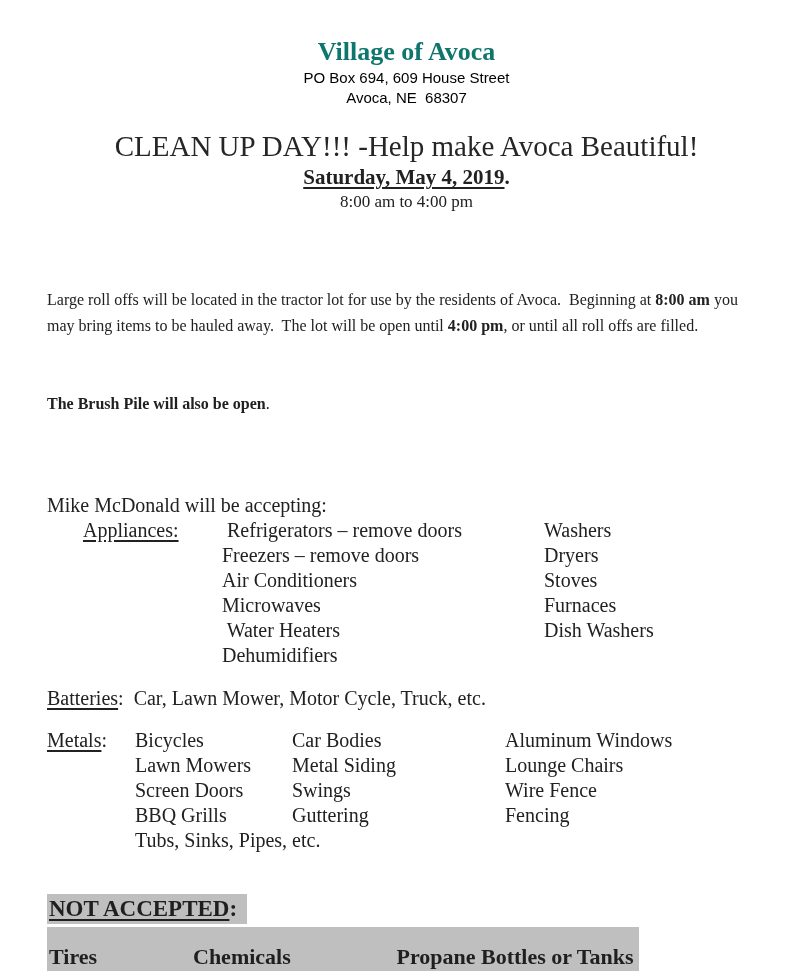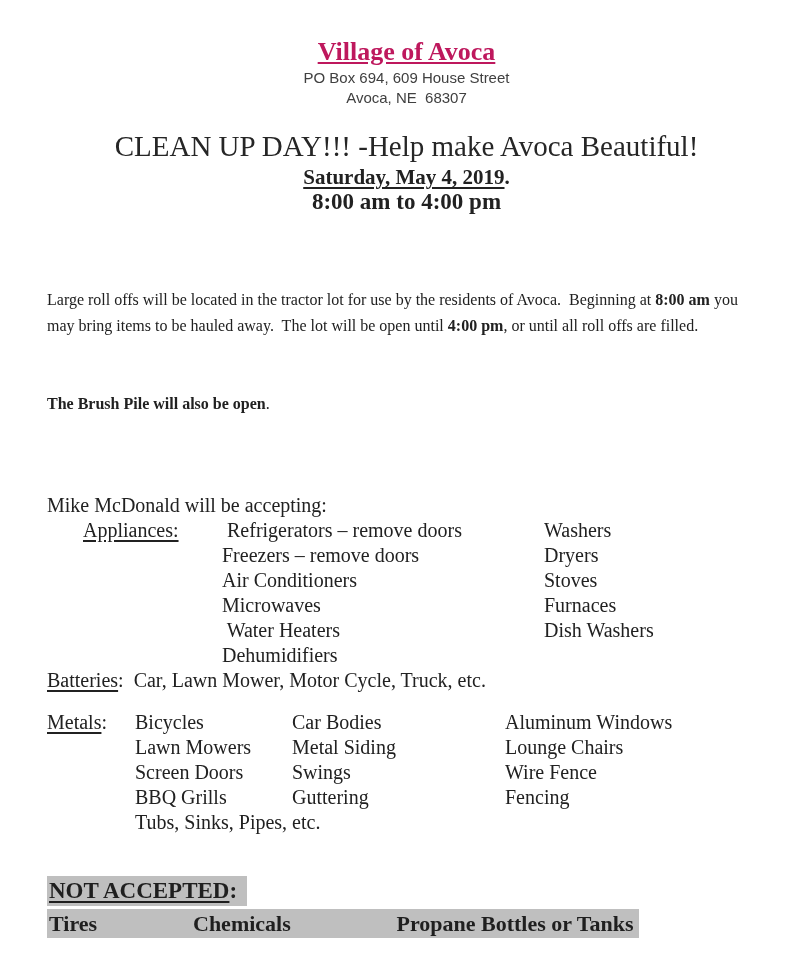--- a/index.html
+++ b/index.html
@@ -10,58 +10,58 @@
     color:#212121;
     font-family:"Liberation Serif", serif;
     box-sizing:border-box;
     padding:36px 45px 0 47px;
     overflow:hidden;
   }
   .center { text-align:center; }
   .pre { white-space:pre; }
 
   
-  .org-name { font-size:26px; font-weight:bold; line-height:32px; color:#be185d;text-decoration:underline; }
-  .addr { font-family:"Liberation Sans", sans-serif; font-size:15px; line-height:20px; color:#404040; white-space:pre; }
+  .org-name { font-size:26px; font-weight:bold; line-height:32px; color:#0f766e; }
+  .addr { font-family:"Liberation Sans", sans-serif; font-size:15px; line-height:20px; color:#000000; white-space:pre; }
 
   
   .event-title { margin-top:20px; font-size:29px; font-weight:normal; line-height:36px; color:#262626; }
   .event-date  { font-size:21px; font-weight:bold; line-height:26px; }
   .event-date .u { text-decoration:underline; text-decoration-thickness:2px; text-underline-offset:3px; }
-  .event-time  { font-size:23px; line-height:24px;font-weight:bold; }
+  .event-time  { font-size:17px; line-height:24px; }
 
   
   .intro { margin-top:21px; font-size:16px; line-height:26px; max-width:702px; white-space:pre-wrap; }
   .bold { font-weight:bold; }
 
   
   .mike { margin-top:24px; font-size:20px; line-height:25px; }
   .u { text-decoration:underline; text-underline-offset:3px; }
   .list { font-size:20px; line-height:25px; }
   .row { display:flex; }
   .app-label { width:139px; flex:none;margin-left:36px; }
   .app-c1 { width:314px; flex:none; white-space:pre; }
   .app-c2 { white-space:pre;margin-left:8px; }
-  .batteries { font-size:20px; line-height:25px; }
+  .batteries { margin-top:18px; font-size:20px; line-height:25px; }
   .metals { margin-top:17px; }
   .met-label { width:88px; flex:none; }
   .met-c1 { width:157px; flex:none; white-space:pre; }
   .met-c2 { width:181px; flex:none; white-space:pre; }
   .met-c3 { white-space:pre;margin-left:32px; }
 
   
   .na { margin-top:41px; font-weight:bold; color:#1f1f1f; }
   .na-heading {
     display:inline-block; background:#bfbfbf;
     font-size:23px; line-height:28px; padding:1px 10px 1px 2px; margin-bottom:3px;
   }
   .na-heading .u { text-decoration-thickness:2px;margin-top:12px; }
   .na-row {
     display:flex; width:fit-content; background:#bfbfbf;
-    font-size:22px; line-height:27px; padding:1px 6px 1px 2px;
+    font-size:22px; line-height:27px; padding:16px 6px 1px 2px;
   }
   .na-c1 { width:144px; flex:none; }
   .na-c2 { width:198px; flex:none; }
   .na-c3 { white-space:pre; }
 </style>
 </head>
 <body>
 
 <div class="page">
 

